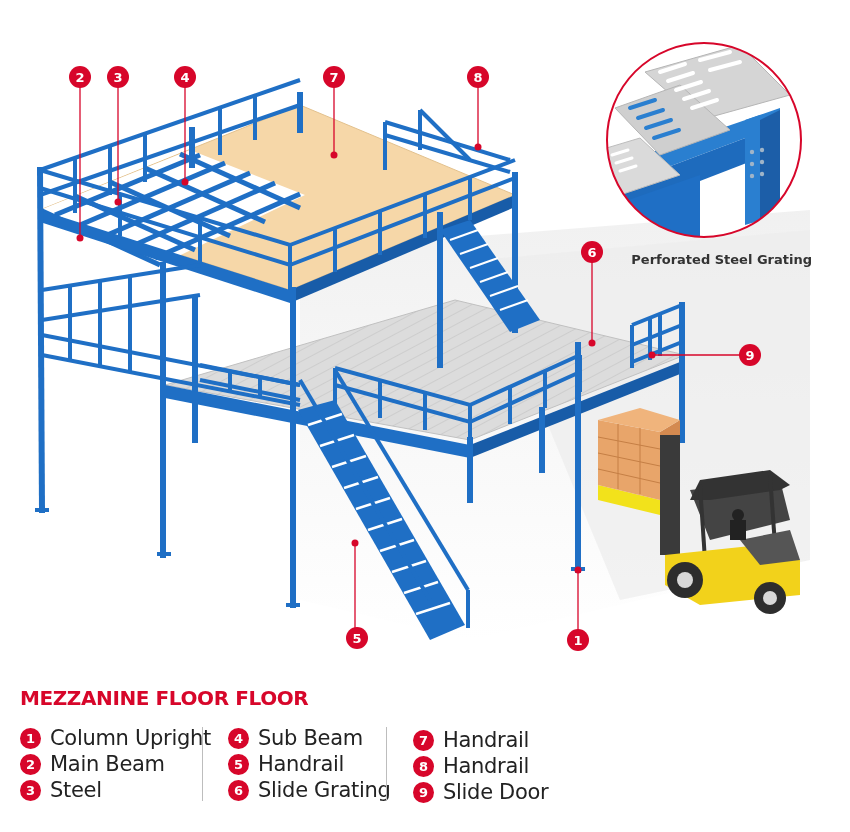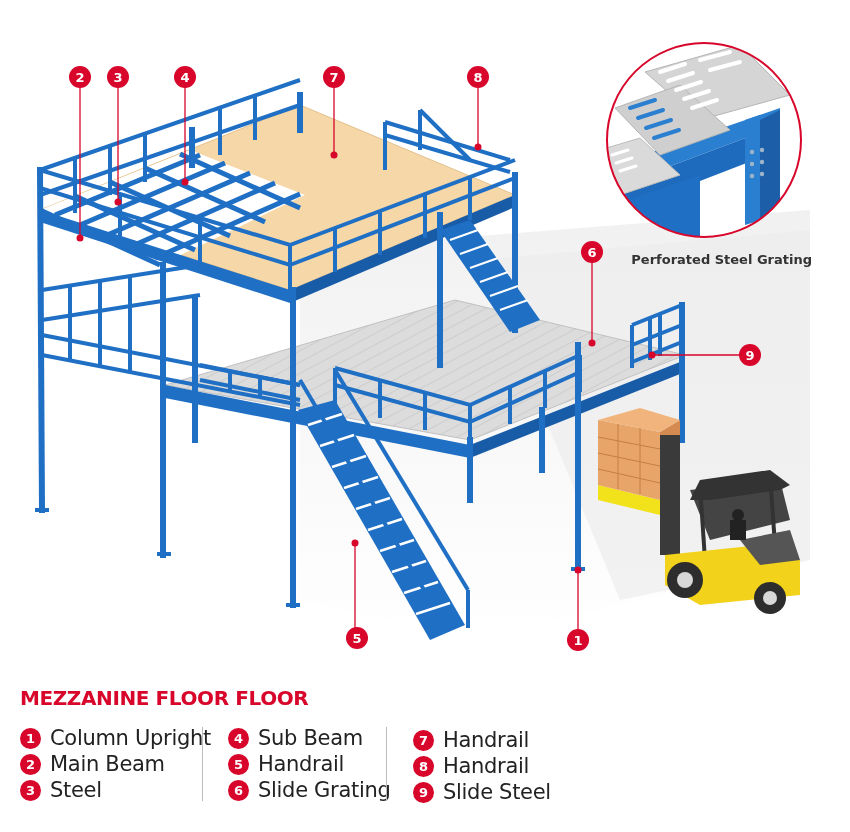--- a/index.html
+++ b/index.html
@@ -377,17 +377,17 @@
     <div class="legend-item">
       <span class="legend-badge">7</span>
       <span class="legend-label">Handrail</span>
     </div>
     <div class="legend-item">
       <span class="legend-badge">8</span>
       <span class="legend-label">Handrail</span>
     </div>
     <div class="legend-item">
       <span class="legend-badge">9</span>
-      <span class="legend-label">Slide Steel</span>
+      <span class="legend-label">Slide Door</span>
     </div>
   </div>
 
 </div>
 
 </body></html>

